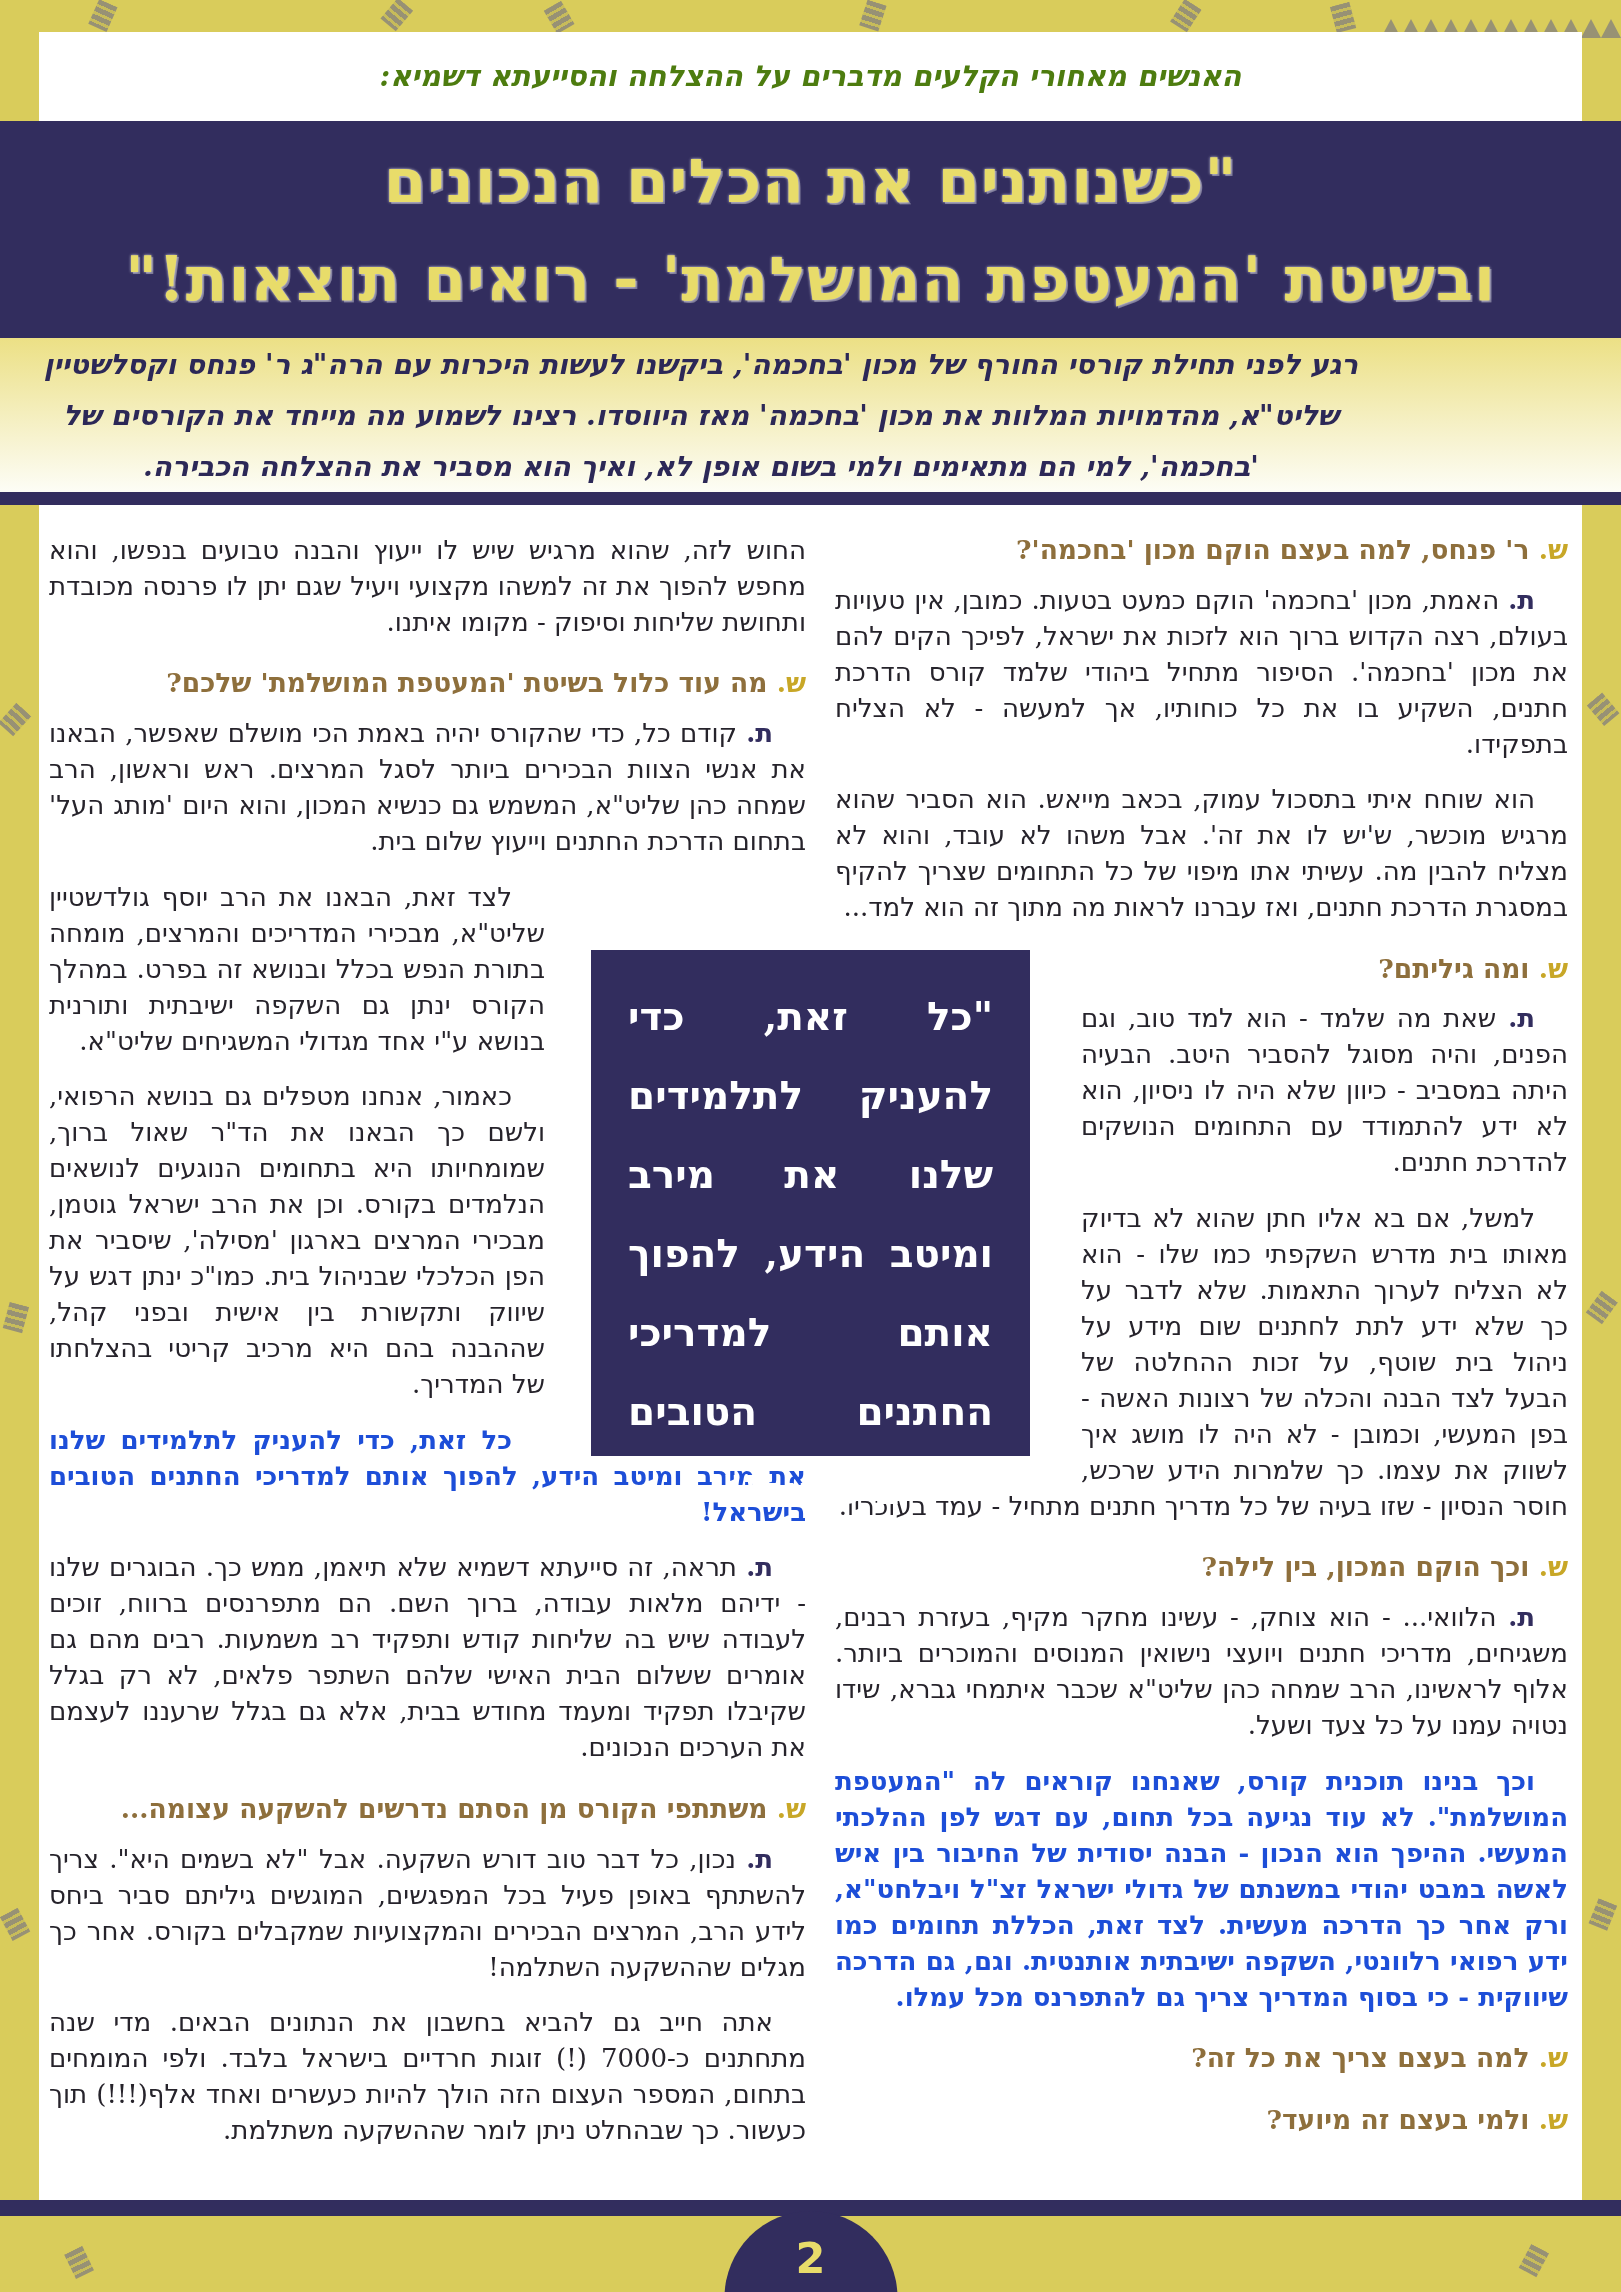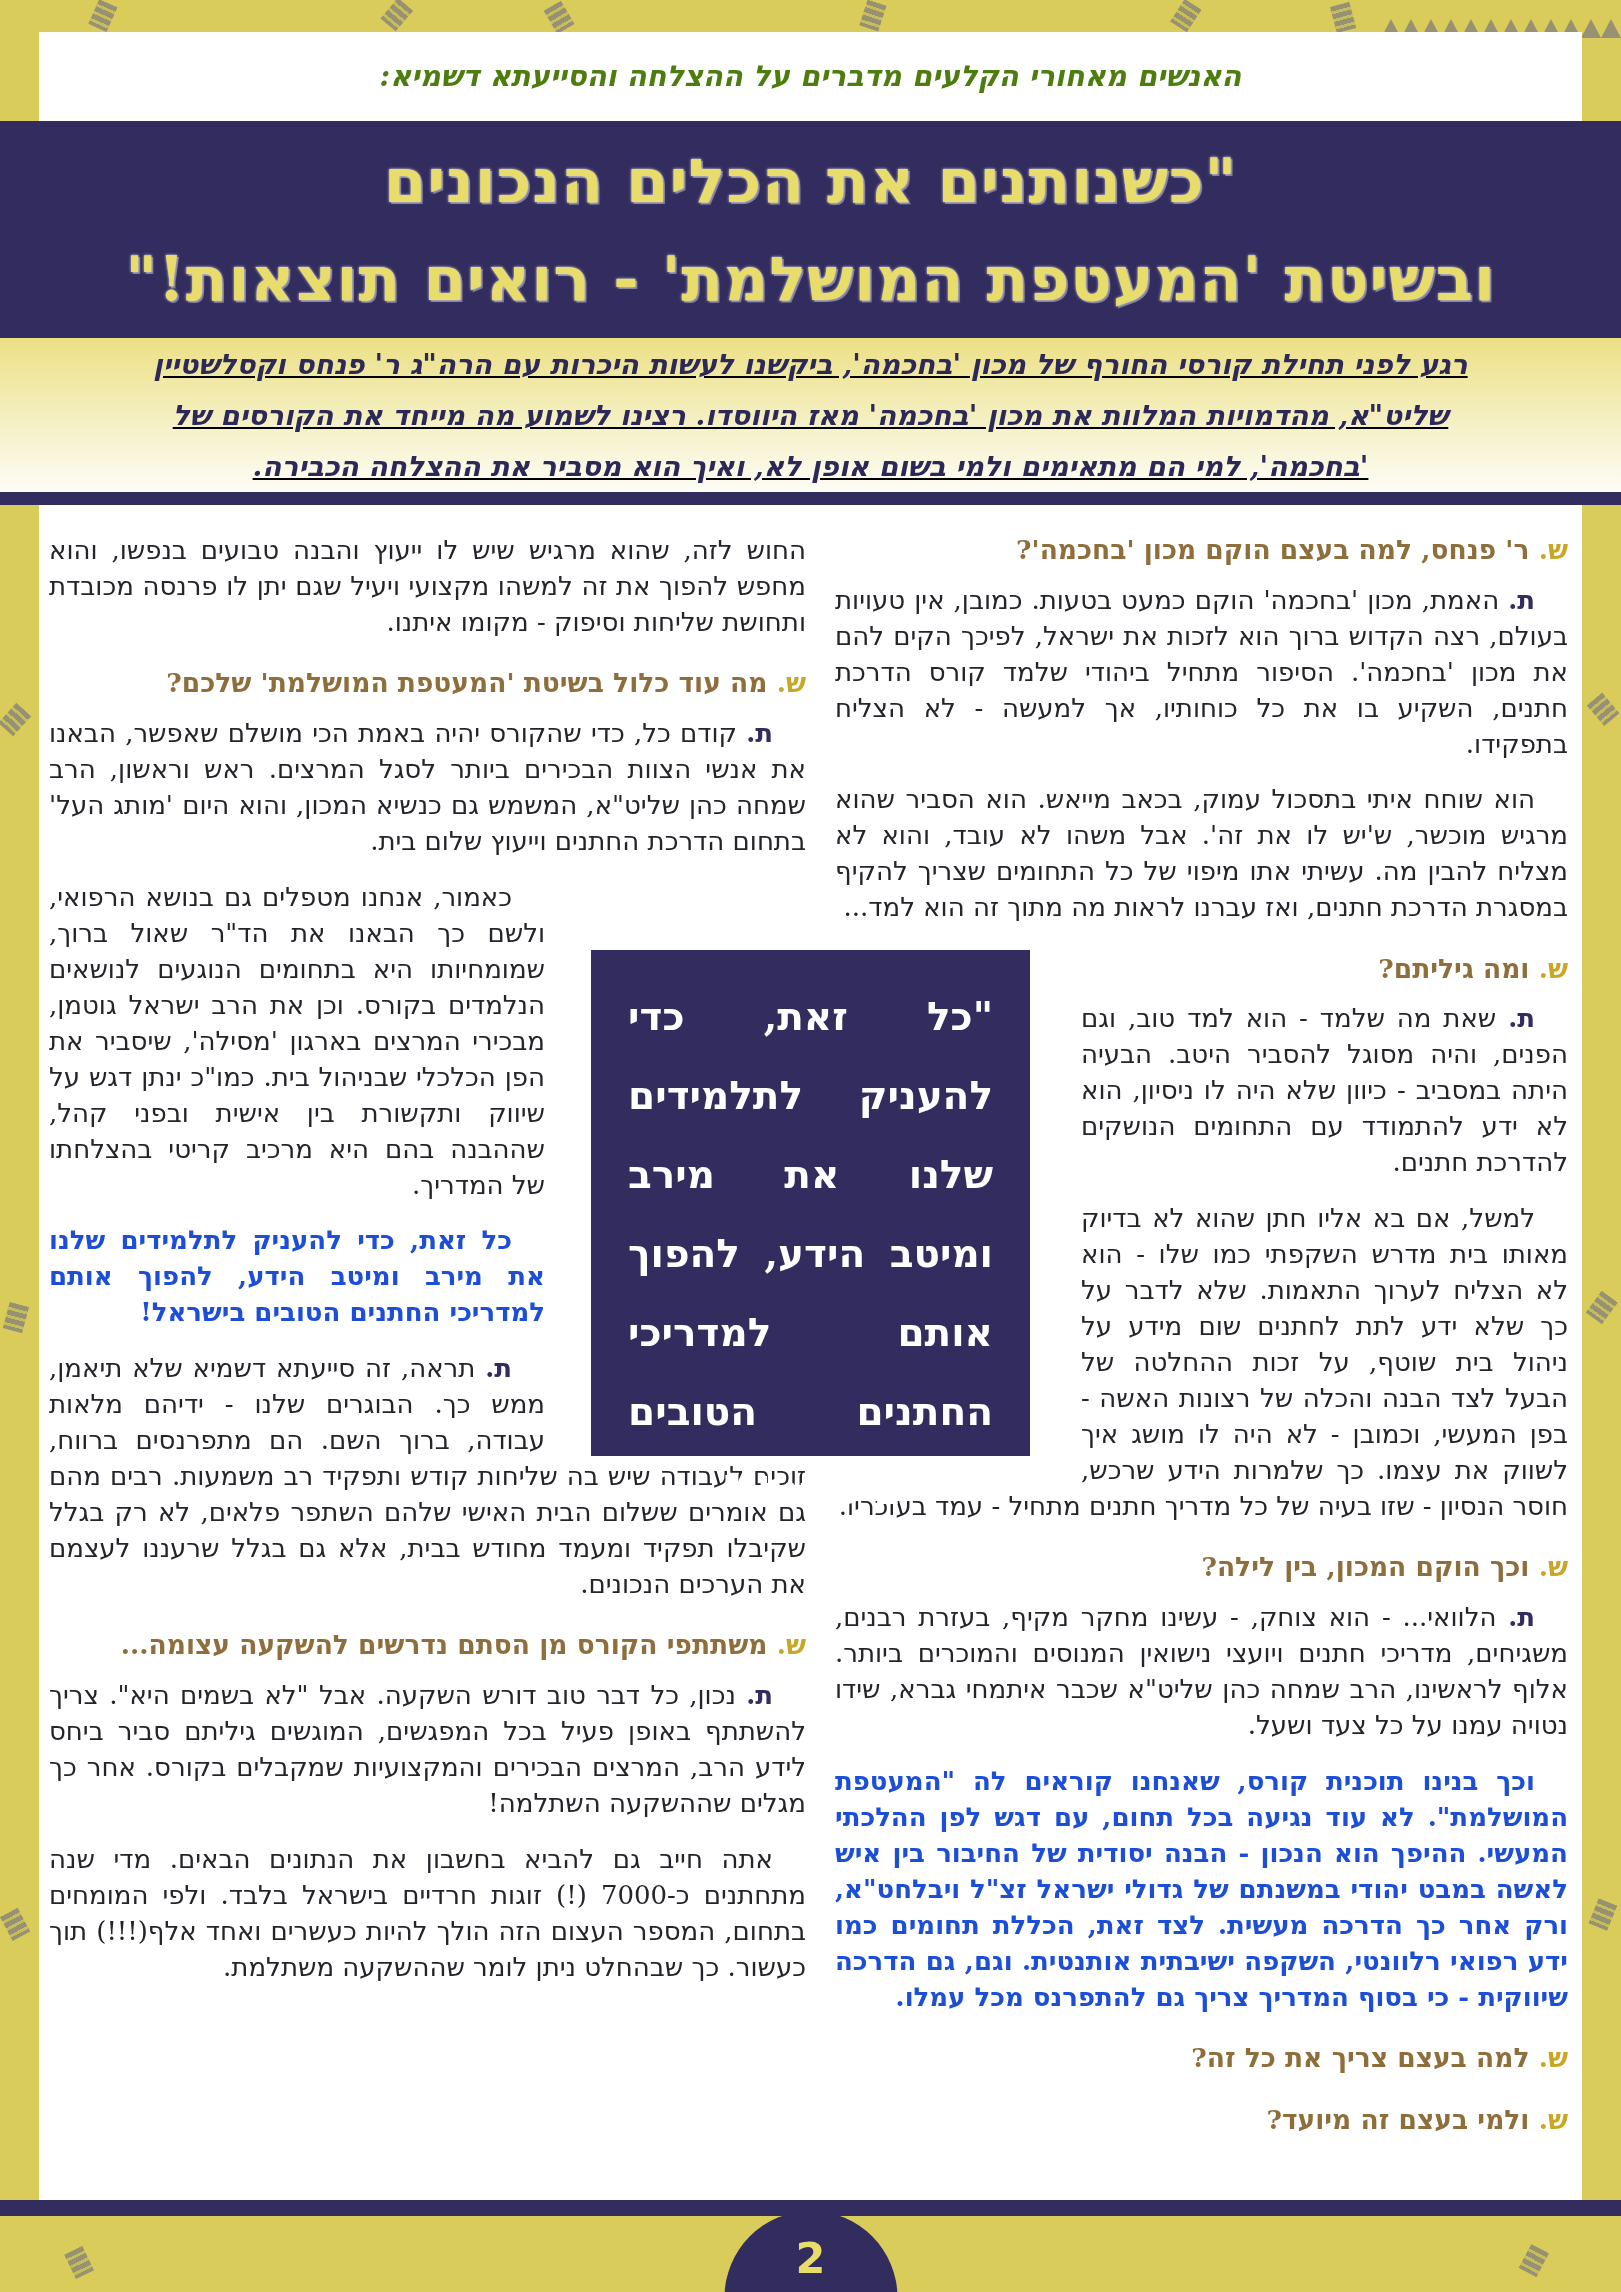--- a/index.html
+++ b/index.html
@@ -17,21 +17,21 @@
   .tri{width:0;height:0;background:none;border-left:10.8px solid transparent;border-right:10.8px solid transparent;border-bottom:19.6px solid #8c8779;opacity:.85;}
   
   .panel{position:absolute;left:39px;right:39px;top:32px;bottom:92px;background:#ffffff;}
   
   .kicker-band{position:absolute;left:39px;right:39px;top:32px;height:88px;background:#fff;display:flex;align-items:center;justify-content:center;}
   .kicker{font-style:italic;font-weight:bold;font-size:29px;color:#4d7c0f;}
   
   .banner{position:absolute;left:0;right:0;top:121px;height:218px;background:#322d5e;display:flex;flex-direction:column;align-items:center;justify-content:center;}
   .banner .line{font-weight:bold;font-size:61px;line-height:98px;color:#e8dc6a;letter-spacing:1px;text-shadow:0 0 2.9px rgba(255,255,255,.85),2px 2px 0 rgba(255,255,255,.35);white-space:nowrap;}
   
-  .intro-band{position:absolute;left:0;right:0;top:338px;height:154px;background:linear-gradient(180deg,#ece085 0%,#f5f0c4 55%,#fdfdf6 100%);display:flex;align-items:center;justify-content:center;text-decoration:underline;}
+  .intro-band{position:absolute;left:0;right:0;top:338px;height:154px;background:linear-gradient(180deg,#ece085 0%,#f5f0c4 55%,#fdfdf6 100%);display:flex;align-items:center;justify-content:flex-end;}
   .intro-text{width:1402px;text-align:center;font-style:italic;font-weight:bold;font-size:28px;line-height:51px;color:#2c2857;}
   .sep-bar{position:absolute;left:0;right:0;top:492px;height:12.7px;background:#322d5e;}
   
   .col{position:absolute;top:526px;color:#26232b;font-size:26px;line-height:36px;}
   .col-right{right:53px;width:733px;}
   .col-left{left:49px;width:757px;}
   .col p{margin:0 0 19.6px 0;text-align:justify;text-indent:33px;}
   .col p.no-indent{text-indent:0;}
   .col .q{margin:25.5px 0 13.7px 0;font-weight:bold;font-size:26.5px;color:#8e6f3c;text-align:right;}
   .col > :first-child{margin-top:5.9px;}
@@ -137,20 +137,21 @@
 
   
   <div class="col col-left">
     <p class="no-indent"><span>החוש לזה, שהוא מרגיש שיש לו ייעוץ והבנה טבועים בנפשו, והוא מחפש להפוך את זה למשהו מקצועי ויעיל שגם יתן לו פרנסה מכובדת ותחושת שליחות וסיפוק - מקומו איתנו.</span></p>
 
     <div class="q"><span class="q-mark">ש.</span> <span>מה עוד כלול בשיטת 'המעטפת המושלמת' שלכם?</span></div>
     <p class="a"><span class="a-mark">ת.</span> <span>קודם כל, כדי שהקורס יהיה באמת הכי מושלם שאפשר, הבאנו את אנשי הצוות הבכירים ביותר לסגל המרצים. ראש וראשון, הרב שמחה כהן שליט"א, המשמש גם כנשיא המכון, והוא היום 'מותג העל' בתחום הדרכת החתנים וייעוץ שלום בית.</span></p>
 
     <span class="wrap-spacer wrap-left"></span>
 
+    <p><span>לצד זאת, הבאנו את הרב יוסף גולדשטיין שליט"א, מבכירי המדריכים והמרצים, מומחה בתורת הנפש בכלל ובנושא זה בפרט. במהלך הקורס ינתן גם השקפה ישיבתית ותורנית בנושא ע"י אחד מגדולי המשגיחים שליט"א.</span></p>
     <p><span>כאמור, אנחנו מטפלים גם בנושא הרפואי, ולשם כך הבאנו את הד"ר שאול ברוך, שמומחיותו היא בתחומים הנוגעים לנושאים הנלמדים בקורס. וכן את הרב ישראל גוטמן, מבכירי המרצים בארגון 'מסילה', שיסביר את הפן הכלכלי שבניהול בית. כמו"כ ינתן דגש על שיווק ותקשורת בין אישית ובפני קהל, שההבנה בהם היא מרכיב קריטי בהצלחתו של המדריך.</span></p>
     <p class="bold"><span>כל זאת, כדי להעניק לתלמידים שלנו את מירב ומיטב הידע, להפוך אותם למדריכי החתנים הטובים בישראל!</span></p>
 
     <p class="a"><span class="a-mark">ת.</span> <span>תראה, זה סייעתא דשמיא שלא תיאמן, ממש כך. הבוגרים שלנו - ידיהם מלאות עבודה, ברוך השם. הם מתפרנסים ברווח, זוכים לעבודה שיש בה שליחות קודש ותפקיד רב משמעות. רבים מהם גם אומרים ששלום הבית האישי שלהם השתפר פלאים, לא רק בגלל שקיבלו תפקיד ומעמד מחודש בבית, אלא גם בגלל שרעננו לעצמם את הערכים הנכונים.</span></p>
 
     <div class="q"><span class="q-mark">ש.</span> <span>משתתפי הקורס מן הסתם נדרשים להשקעה עצומה...</span></div>
     <p class="a"><span class="a-mark">ת.</span> <span>נכון, כל דבר טוב דורש השקעה. אבל "לא בשמים היא". צריך להשתתף באופן פעיל בכל המפגשים, המוגשים גיליתם סביר ביחס לידע הרב, המרצים הבכירים והמקצועיות שמקבלים בקורס. אחר כך מגלים שההשקעה השתלמה!</span></p>
     <p><span>אתה חייב גם להביא בחשבון את הנתונים הבאים. מדי שנה מתחתנים כ-7000 (!) זוגות חרדיים בישראל בלבד. ולפי המומחים בתחום, המספר העצום הזה הולך להיות כעשרים ואחד אלף(!!!) תוך כעשור. כך שבהחלט ניתן לומר שההשקעה משתלמת.</span></p>
 
   </div>

